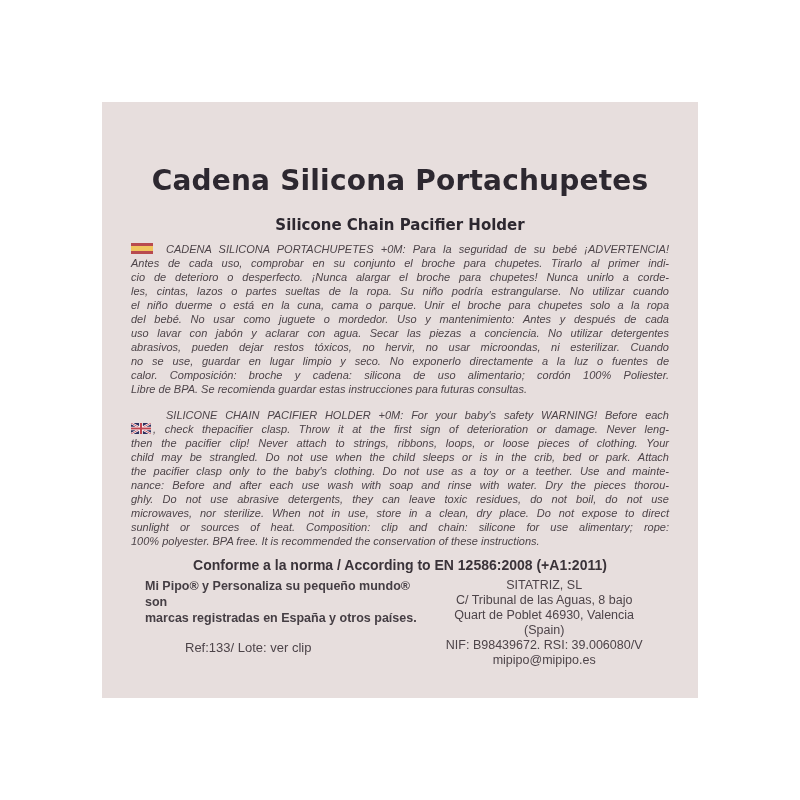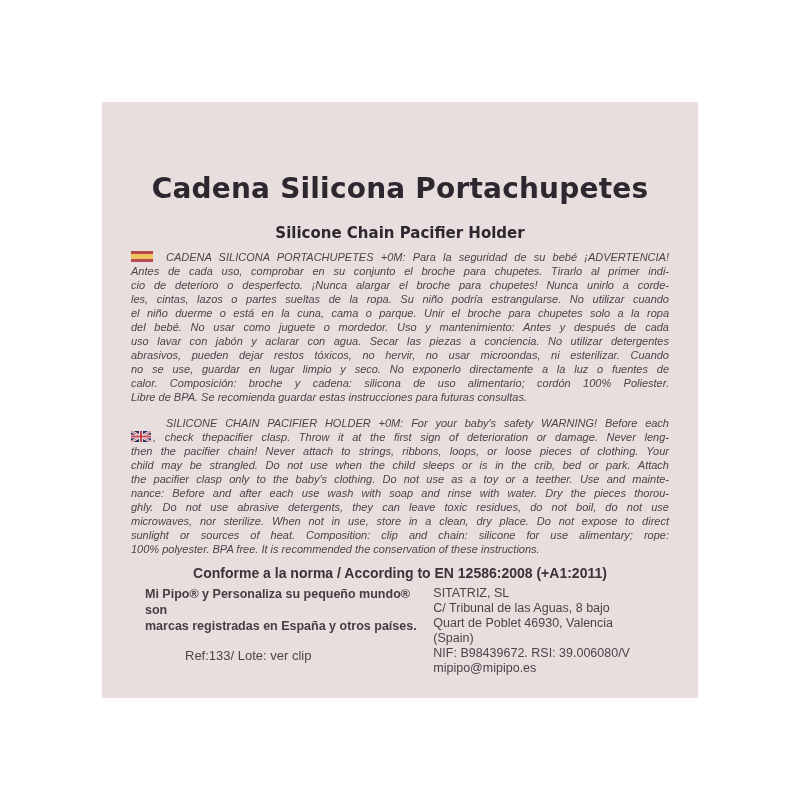--- a/index.html
+++ b/index.html
@@ -1,37 +1,37 @@
 <!DOCTYPE html>
 <html><head>
 <meta charset="utf-8">
 <style>
   html,body{margin:0;padding:0;background:#ffffff;}
   .canvas{position:relative;width:800px;height:800px;background:#ffffff;overflow:hidden;
           font-family:"Liberation Sans", sans-serif;}
   .label{position:absolute;left:102px;top:102px;width:596px;height:596px;
-         background:#e7dedd;box-sizing:border-box;padding:8px 29px;}
+         background:#e7dedd;box-sizing:border-box;padding:0 29px;}
   .title{margin-top:62px;text-align:center;font-family:"DejaVu Sans", sans-serif;
          font-weight:700;font-size:28px;line-height:34px;color:#2d2830;letter-spacing:0.2px;}
   .subtitle{margin-top:18px;text-align:center;font-family:"DejaVu Sans", sans-serif;
          font-weight:700;font-size:15px;line-height:18px;color:#2d2830;}
   .para{margin-top:8px;font-size:11px;line-height:14px;color:#4d4449;}
   .para.en{margin-top:12px;}
   .jline{text-align:justify;text-align-last:justify;font-style:italic;}
   .jline.last{text-align-last:auto;}
   .jline.indent{padding-left:35px;}
   .flag-es{display:inline-block;width:22px;height:11px;margin-right:13px;vertical-align:-1px;
          background:linear-gradient(180deg,#b84a4f 0 27%,#f0c55e 27% 73%,#b84a4f 73% 100%);}
   .flag-uk{display:inline-block;width:20px;height:11px;margin-right:2px;vertical-align:-1px;line-height:0;}
   .flag-uk svg{display:block;width:20px;height:11px;}
   .standard{margin-top:8px;text-align:center;font-weight:700;font-size:14px;line-height:18px;color:#3a3339;}
   .columns{display:flex;justify-content:space-between;margin-top:4px;padding:0 14px;}
   .trademark{font-weight:700;font-size:12.5px;line-height:16px;color:#453e44;text-align:left;}
   .refline{margin-top:14px;margin-left:40px;font-size:13px;line-height:16px;color:#4d4449;}
-  .company{font-size:12.5px;line-height:15px;color:#4d4449;text-align:left;}
+  .company{font-size:12.5px;line-height:15px;color:#4d4449;text-align:center;}
 </style>
 </head>
 <body>
 
 <div class="canvas">
   <div class="label">
 
     <div class="title">Cadena Silicona Portachupetes</div>
     <div class="subtitle">Silicone Chain Pacifier Holder</div>
 
@@ -51,21 +51,21 @@
 
     <div class="para en">
       <div class="jline indent">SILICONE CHAIN PACIFIER HOLDER +0M: For your baby's safety WARNING! Before each</div>
       <div class="jline"><span class="flag-uk"><svg viewBox="0 0 60 33" preserveAspectRatio="none">
               <rect width="60" height="33" fill="#2e2e5c"></rect>
               <path d="M0,0 L60,33 M60,0 L0,33" stroke="#ffffff" stroke-width="7"></path>
               <path d="M0,0 L60,33 M60,0 L0,33" stroke="#bf4650" stroke-width="2.5"></path>
               <path d="M30,0 V33 M0,16.5 H60" stroke="#ffffff" stroke-width="11"></path>
               <path d="M30,0 V33 M0,16.5 H60" stroke="#bf4650" stroke-width="6"></path>
             </svg></span><span>, check thepacifier clasp. Throw it at the first sign of deterioration or damage. Never leng-</span></div>
-      <div class="jline">then the pacifier chain! Never attach to strings, ribbons, loops, or loose pieces of clothing. Your</div>
+      <div class="jline">then the pacifier clip! Never attach to strings, ribbons, loops, or loose pieces of clothing. Your</div>
       <div class="jline">child may be strangled. Do not use when the child sleeps or is in the crib, bed or park. Attach</div>
       <div class="jline">the pacifier clasp only to the baby's clothing. Do not use as a toy or a teether. Use and mainte-</div>
       <div class="jline">nance: Before and after each use wash with soap and rinse with water. Dry the pieces thorou-</div>
       <div class="jline">ghly. Do not use abrasive detergents, they can leave toxic residues, do not boil, do not use</div>
       <div class="jline">microwaves, nor sterilize. When not in use, store in a clean, dry place. Do not expose to direct</div>
       <div class="jline">sunlight or sources of heat. Composition: clip and chain: silicone for use alimentary; rope:</div>
       <div class="jline last">100% polyester. BPA free. It is recommended the conservation of these instructions.</div>
     </div>
 
     <div class="standard">Conforme a la norma / According to EN 12586:2008 (+A1:2011)</div>

